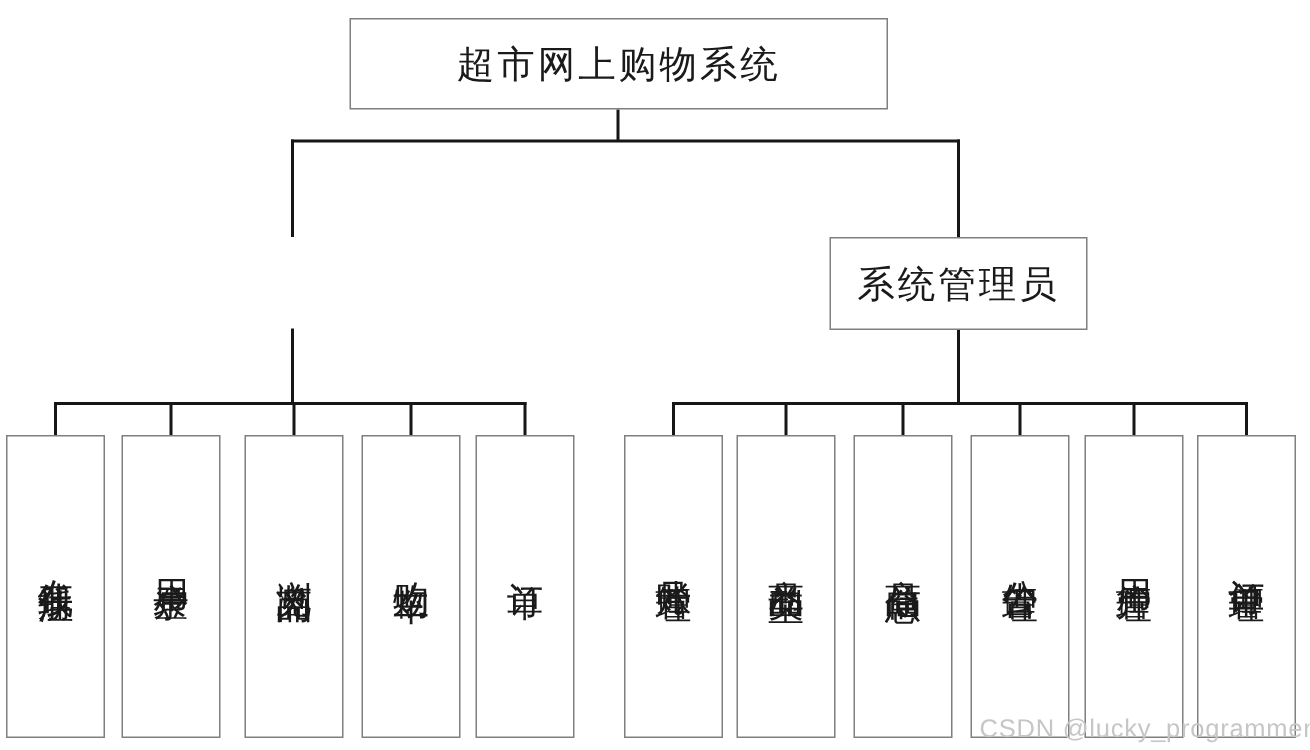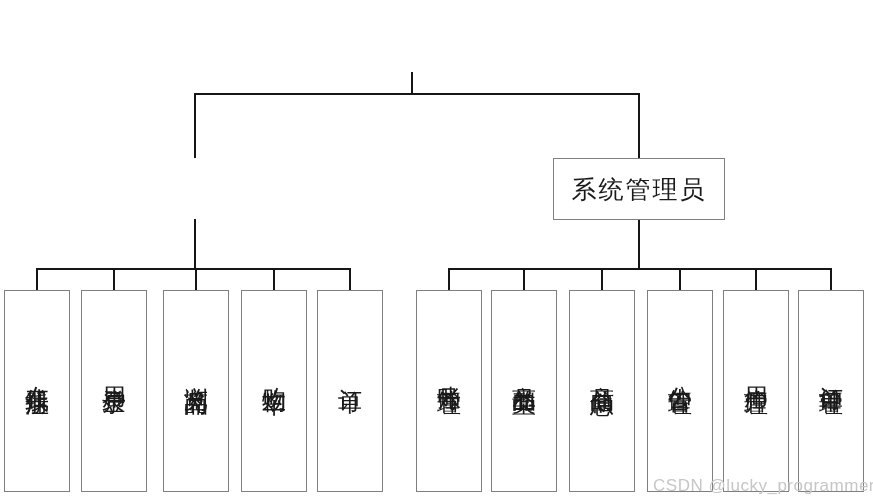--- a/index.html
+++ b/index.html
@@ -85,20 +85,23 @@
   <div class="line vline" style="left:195px; top:268px; height:22px;"></div>
   <div class="line vline" style="left:273px; top:268px; height:22px;"></div>
   <div class="line vline" style="left:349px; top:268px; height:22px;"></div>
   <div class="line vline" style="left:448px; top:268px; height:22px;"></div>
   <div class="line vline" style="left:523px; top:268px; height:22px;"></div>
   <div class="line vline" style="left:601px; top:268px; height:22px;"></div>
   <div class="line vline" style="left:679px; top:268px; height:22px;"></div>
   <div class="line vline" style="left:755px; top:268px; height:22px;"></div>
   <div class="line vline" style="left:830px; top:268px; height:22px;"></div>
 
+  <div class="node h-label" style="left:233px; top:12px; width:359px; height:61px;">
+    <span>超市网上购物系统</span>
+  </div>
 
   <div class="node h-label" style="left:553px; top:158px; width:172px; height:62px;">
     <span>系统管理员</span>
   </div>
 
   <div class="leaf" style="left:4px;">
     <span class="v-label">在线注册</span>
   </div>
   <div class="leaf" style="left:81px;">
     <span class="v-label">用户登录</span>

